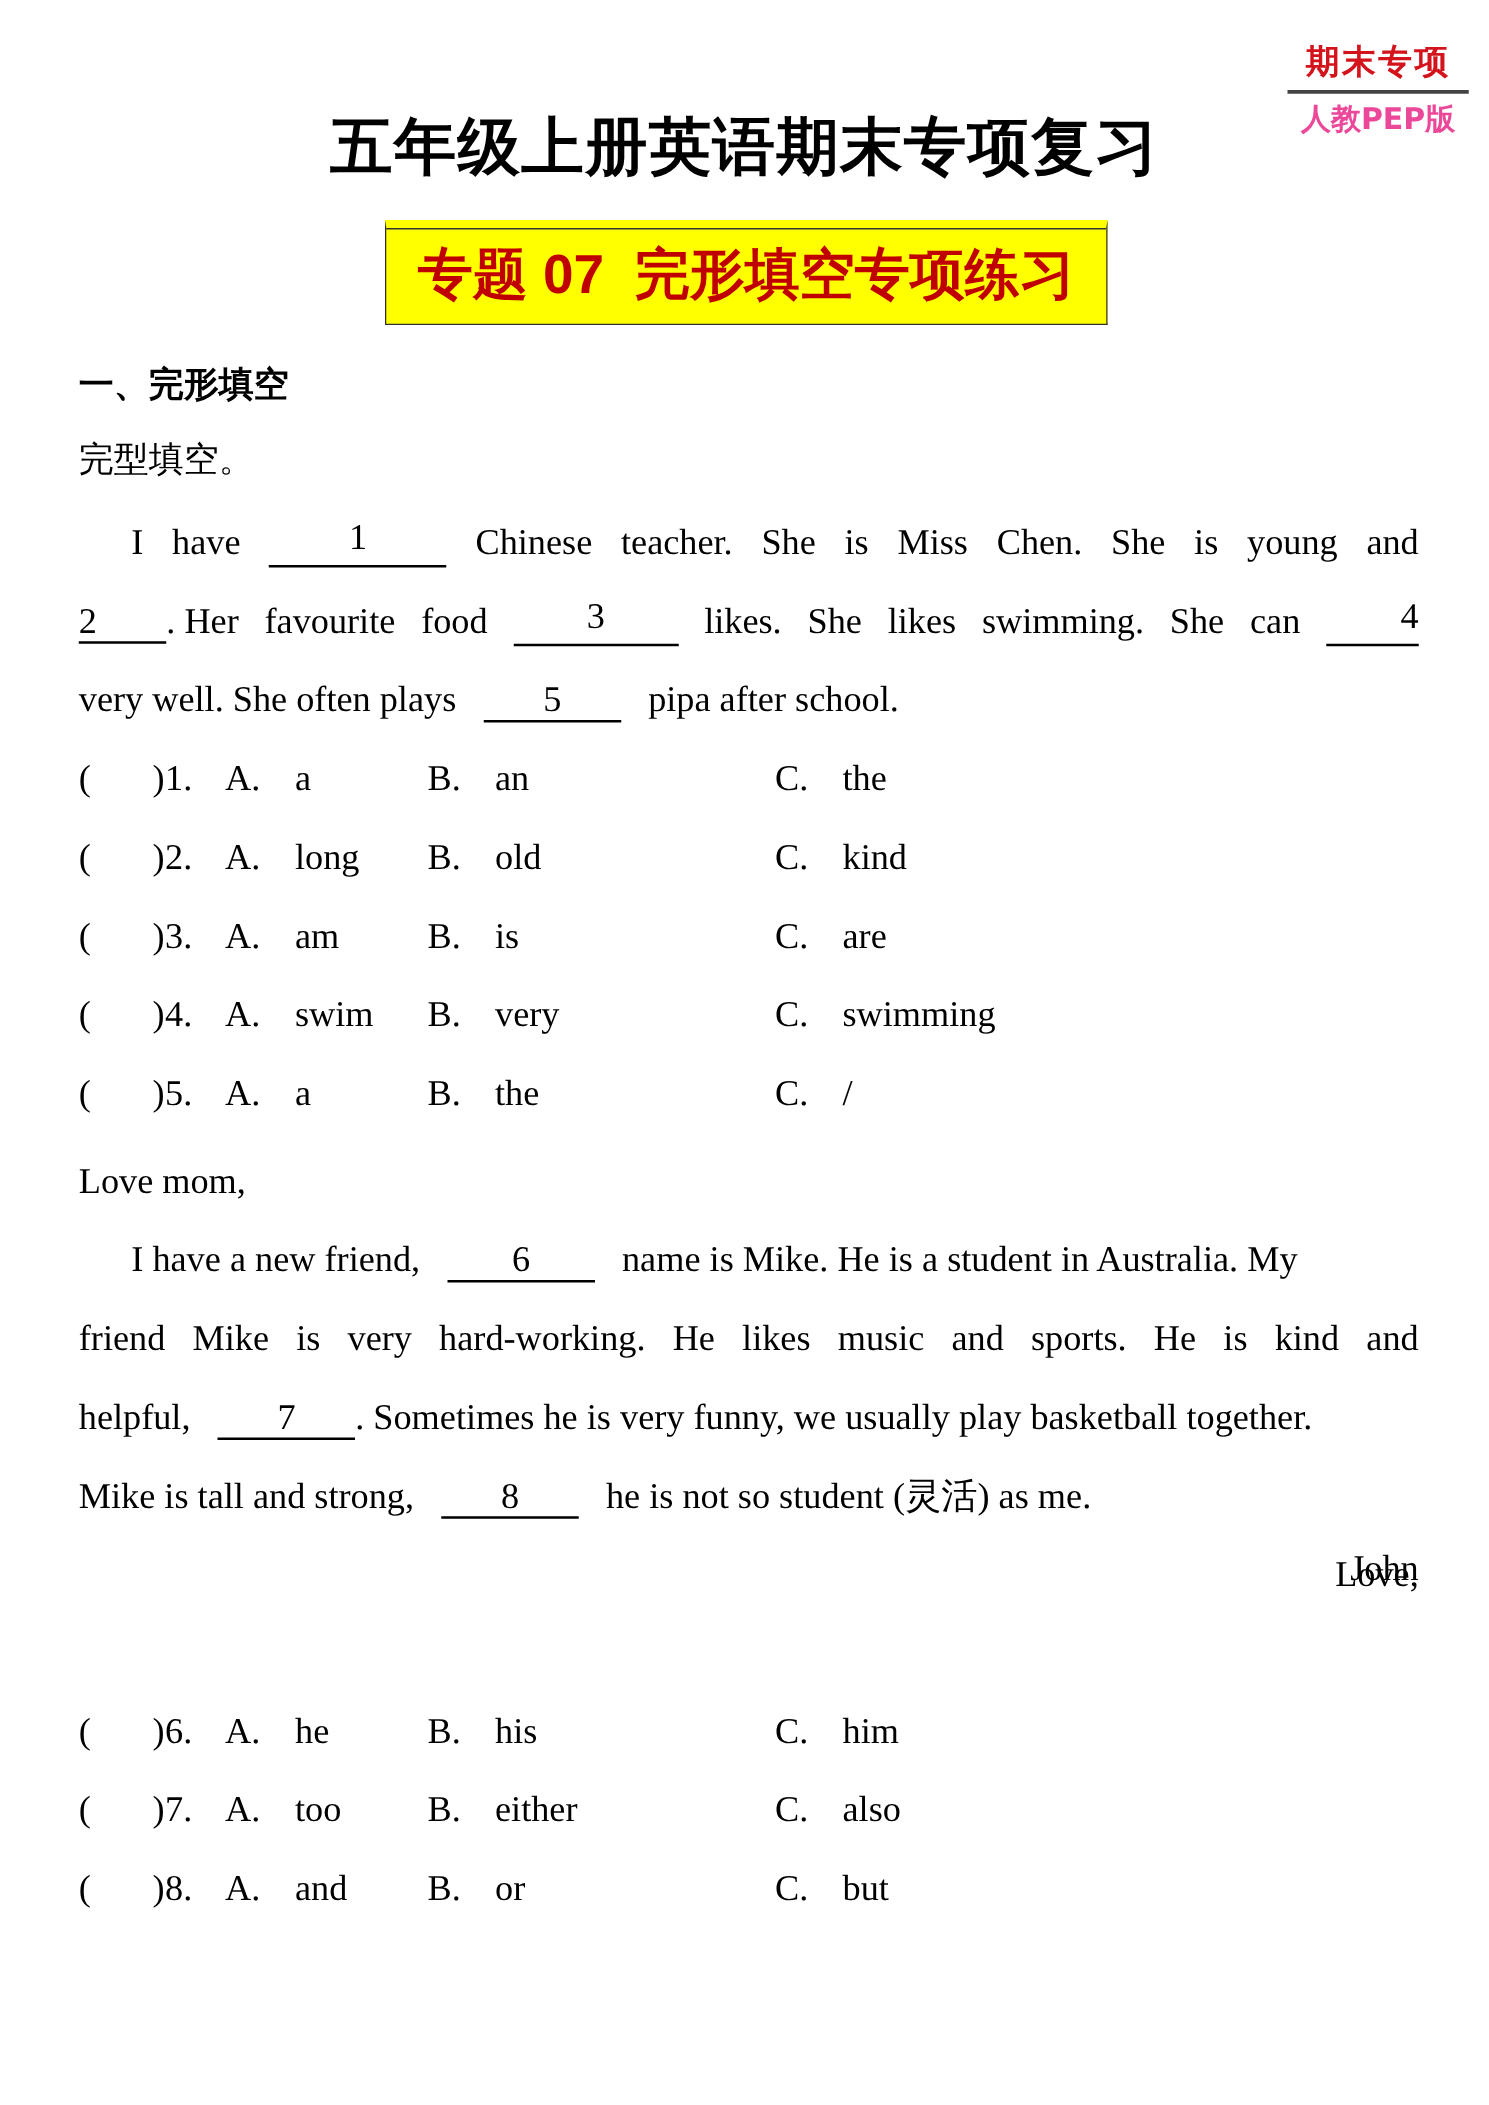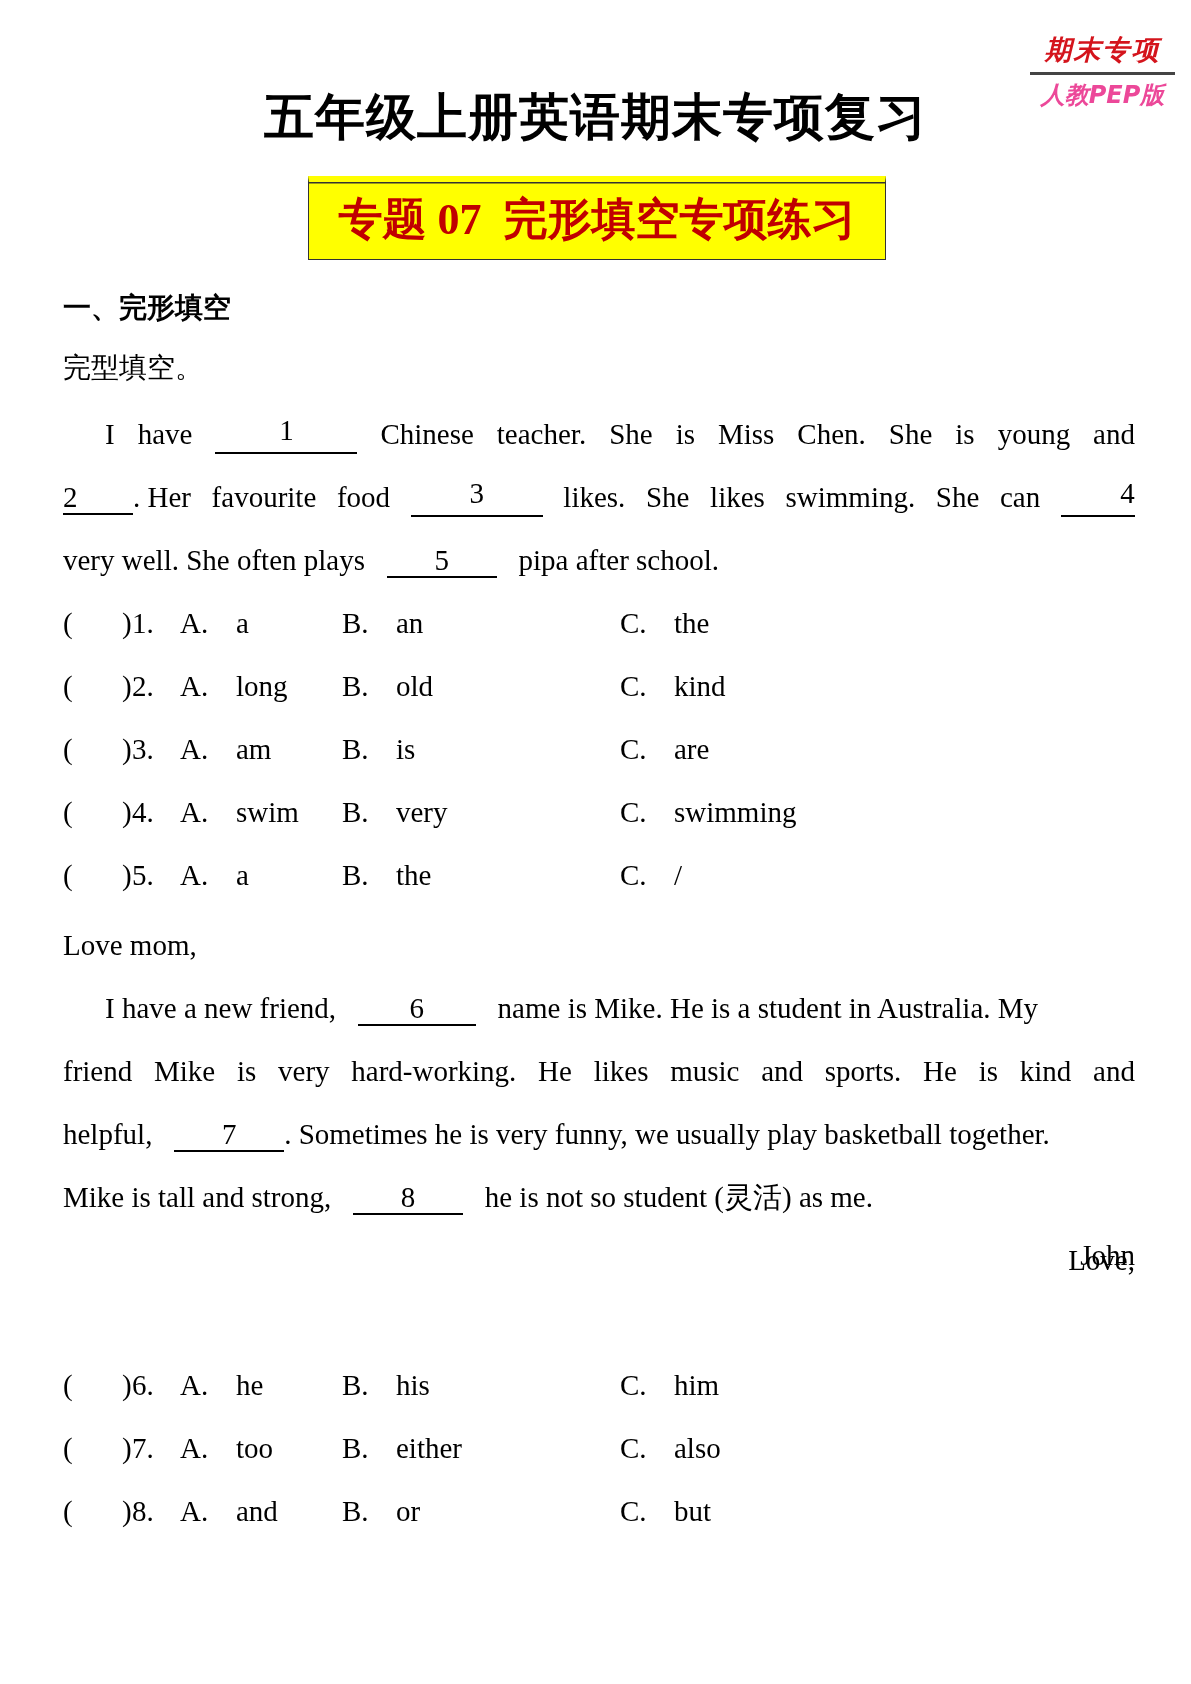--- a/index.html
+++ b/index.html
@@ -1,28 +1,28 @@
 <!DOCTYPE html>
 <html><head>
 <meta charset="utf-8">
 <style>
   html, body { margin: 0; padding: 0; background: #ffffff; }
   body { width: 1191px; height: 1684px; position: relative; overflow: hidden;
          font-family: "Liberation Serif", "DejaVu Serif", serif; color: #000; }
   .abs { position: absolute; }
-  .badge { left: 1030px; top: 30px; width: 145px; text-align: center; font-style: italic; }
+  .badge { left: 1030px; top: 30px; width: 145px; text-align: center; }
   .badge-top { font-family: "DejaVu Serif", serif; font-weight: bold; color: #d4141c; font-size: 27px; letter-spacing: 2px; line-height: 40px; }
   .badge-rule { height: 3px; background: #444; margin: 2px 0 4px 0; }
   .badge-bottom { font-family: "DejaVu Sans", sans-serif; font-weight: bold; font-size: 24px; line-height: 32px; color: #ec4899; }
   .main-title { left: 0; width: 1191px; top: 82px; text-align: center;
     font-family: "DejaVu Sans", sans-serif; font-weight: bold; font-size: 50px; line-height: 70px; letter-spacing: 1px; }
   .topic-box { left: 308px; top: 176px; width: 578px; height: 84px; background: #ffff00;
     border: 1.5px solid #333; border-top: 6px solid #ffff00; box-sizing: border-box;
     box-shadow: inset 0 1.5px 0 #333; text-align: center; }
-  .topic-text { font-family: Liberation Serif, serif; font-weight: bold; color: #c00000;
+  .topic-text { font-family: Liberation Sans, sans-serif; font-weight: bold; color: #c00000;
     font-size: 44px; line-height: 76px; letter-spacing: 0px; }
   .section-heading { left: 63px; top: 290px; font-family: "DejaVu Sans", sans-serif; font-weight: bold; font-size: 28px; line-height: 36px; text-align: center; }
   .instructions { left: 63px; top: 350px; font-family: "DejaVu Serif", serif; font-size: 28px; line-height: 36px; }
   .line { left: 63px; width: 1072px; font-size: 29px; line-height: 40px; white-space: nowrap; }
   .justify { display: flex; justify-content: space-between; }
   .indent { padding-left: 42px; box-sizing: border-box; }
   .blank { display: inline-block; border-bottom: 2px solid #000; text-align: center; line-height: 32px; }
   .opt-row { left: 63px; font-size: 29px; line-height: 40px; white-space: nowrap; height: 40px; width: 900px; }
   .opt-row span { position: absolute; top: 0; }
   .sig { right: 56px; font-size: 29px; line-height: 40px; text-align: left; }

